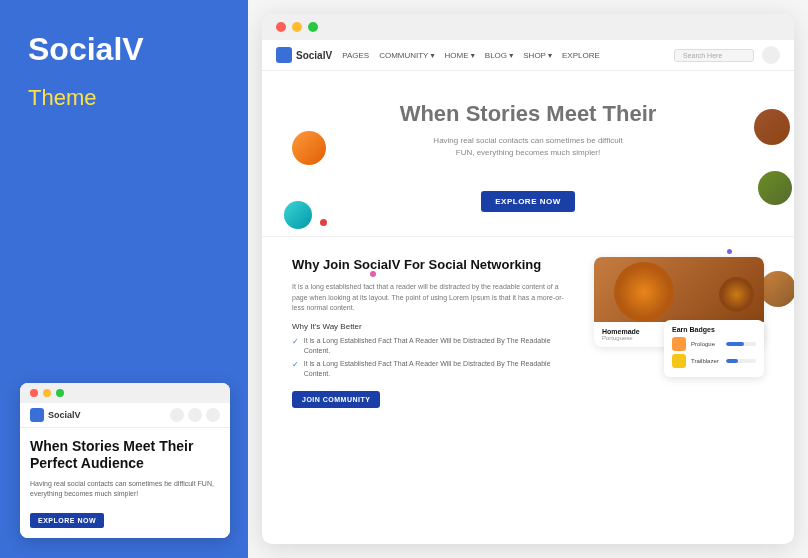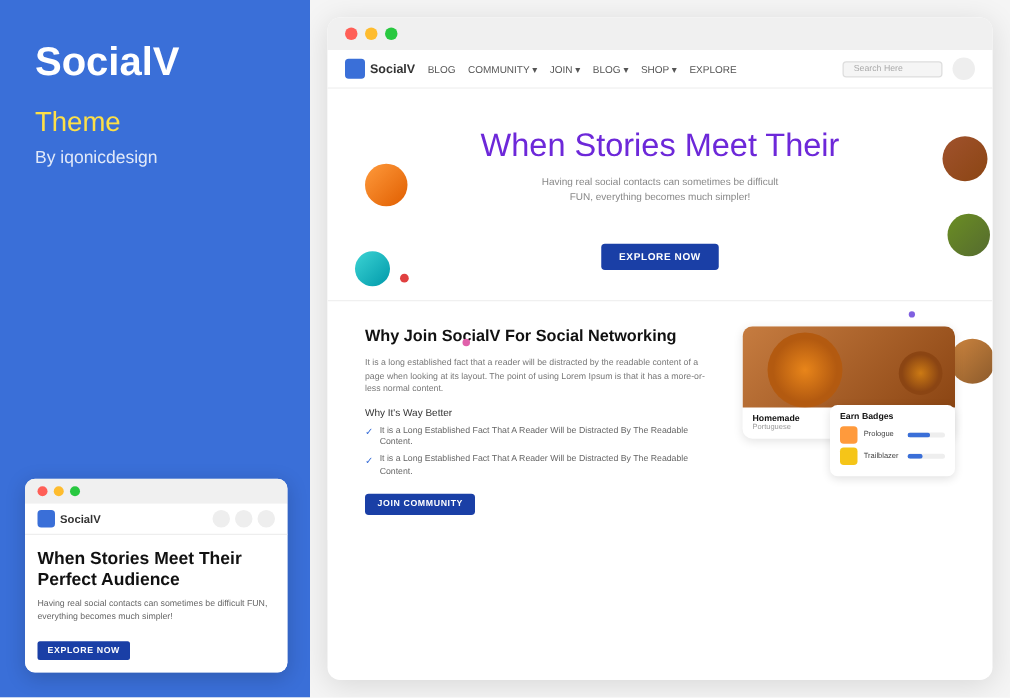--- a/index.html
+++ b/index.html
@@ -253,23 +253,23 @@
 
     
     .hero-section {
       padding: 30px 40px 24px;
       text-align: center;
       position: relative;
       background: #fff;
     }
 
     .hero-headline {
-      font-size: 26px;
-      font-weight: 400;
-      color: #6d28d9;
+      font-size: 22px;
+      font-weight: 700;
+      color: #737373;
       line-height: 1.2;
       margin-bottom: 8px;
     }
 
     .hero-subtext {
       font-size: 8px;
       color: #888;
       line-height: 1.5;
       max-width: 260px;
       margin: 0 auto 31px;
@@ -545,21 +545,20 @@
       background: #3a6fd8;
       border-radius: 2px;
     }
   </style>
 </head>
 <body>
 
 <div class="left-panel">
   <div class="brand-title">SocialV</div>
   <div class="theme-label">Theme</div>
-  <div class="author-label">By iqonicdesign</div>
 
   <div class="mini-browser">
     <div class="mini-browser-bar">
       <div class="mini-dot"></div>
       <div class="mini-dot"></div>
       <div class="mini-dot"></div>
     </div>
     <div class="mini-browser-nav">
       <div class="mini-nav-logo">
         <div class="mini-logo-icon"></div>
@@ -588,23 +587,23 @@
       <div class="large-dot"></div>
     </div>
 
     <div class="large-browser-nav">
       <div class="large-nav-left">
         <div class="large-nav-logo">
           <div class="large-logo-icon"></div>
           <span>SocialV</span>
         </div>
         <div class="large-nav-links">
-          <span>BLOG</span>
+          <span>PAGES</span>
           <span>COMMUNITY ▾</span>
-          <span>JOIN ▾</span>
+          <span>HOME ▾</span>
           <span>BLOG ▾</span>
           <span>SHOP ▾</span>
           <span>EXPLORE</span>
         </div>
       </div>
       <div class="large-nav-right">
         <div class="search-bar-mini">Search Here</div>
         <div style="width:18px;height:18px;background:#eee;border-radius:50%;"></div>
       </div>
     </div>

